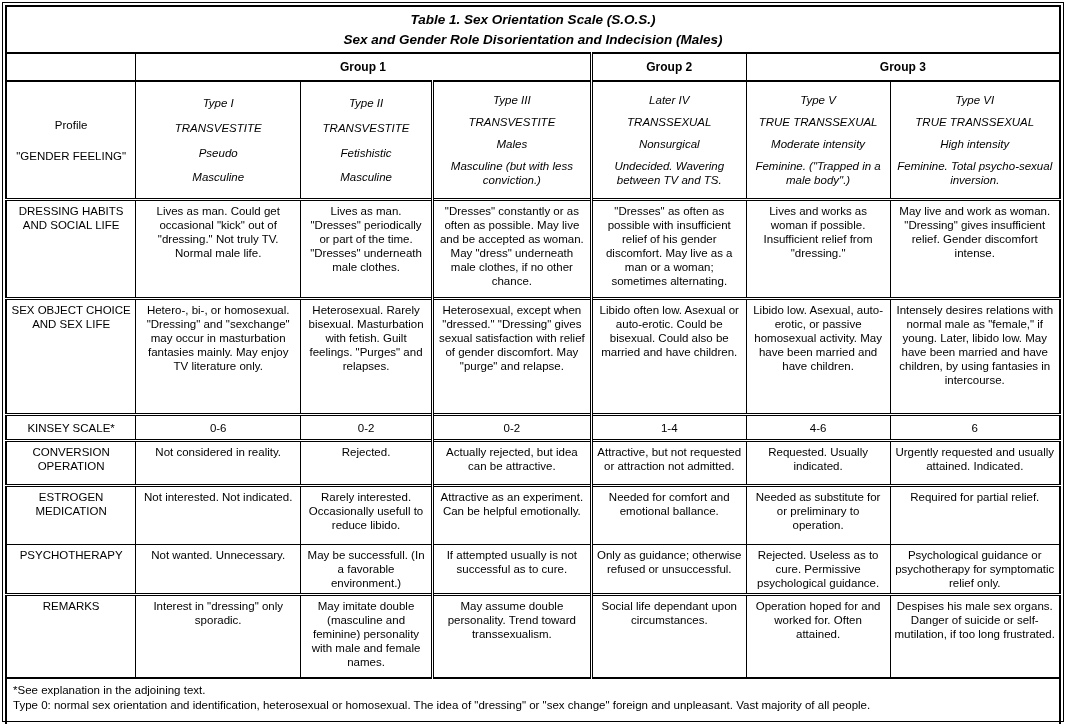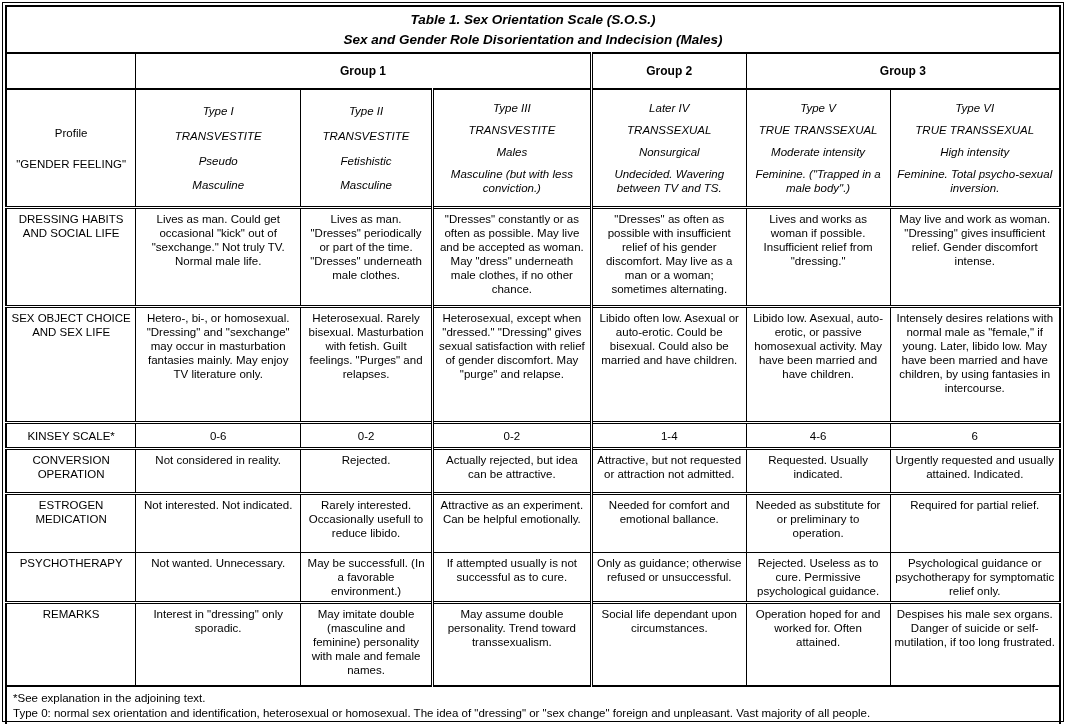--- a/index.html
+++ b/index.html
@@ -36,21 +36,21 @@
   </colgroup>
 
   <tbody>
         <tr class="title-row" style="height:46px">
     <td colspan="7">
       <div class="title-line">Table 1. Sex Orientation Scale (S.O.S.)</div>
       <div class="title-line">Sex and Gender Role Disorientation and Indecision (Males)</div>
     </td>
   </tr>
 
-  <tr class="group-row" style="height:36px">
+  <tr class="group-row" style="height:28px">
     <td></td>
     <td colspan="3">Group 1</td>
     <td class="dbl-left">Group 2</td>
     <td colspan="2">Group 3</td>
   </tr>
 
   <tr class="profile-row" style="height:118px">
     <td>
       <div class="label-stack">
         <span>Profile</span>
@@ -102,21 +102,21 @@
         <span>Type VI</span>
         <span>TRUE TRANSSEXUAL</span>
         <span>High intensity</span>
         <span>Feminine. Total psycho-sexual inversion.</span>
       </div>
     </td>
   </tr>
 
   <tr class="dbl-top" style="height:99px">
     <td class="row-label">DRESSING HABITS AND SOCIAL LIFE</td>
-    <td>Lives as man. Could get occasional "kick" out of "sexchange." Not truly TV. Normal male life.</td>
+    <td>Lives as man. Could get occasional "kick" out of "dressing." Not truly TV. Normal male life.</td>
     <td>Lives as man. "Dresses" periodically or part of the time. "Dresses" underneath male clothes.</td>
     <td class="dbl-left">"Dresses" constantly or as often as possible. May live and be accepted as woman. May "dress" underneath male clothes, if no other chance.</td>
     <td class="dbl-left">"Dresses" as often as possible with insufficient relief of his gender discomfort. May live as a man or a woman; sometimes alternating.</td>
     <td>Lives and works as woman if possible. Insufficient relief from "dressing."</td>
     <td>May live and work as woman. "Dressing" gives insufficient relief. Gender discomfort intense.</td>
   </tr>
 
   <tr class="dbl-top" style="height:116px">
     <td class="row-label">SEX OBJECT CHOICE AND SEX LIFE</td>
     <td>Hetero-, bi-, or homosexual. "Dressing" and "sexchange" may occur in masturbation fantasies mainly. May enjoy TV literature only.</td>

